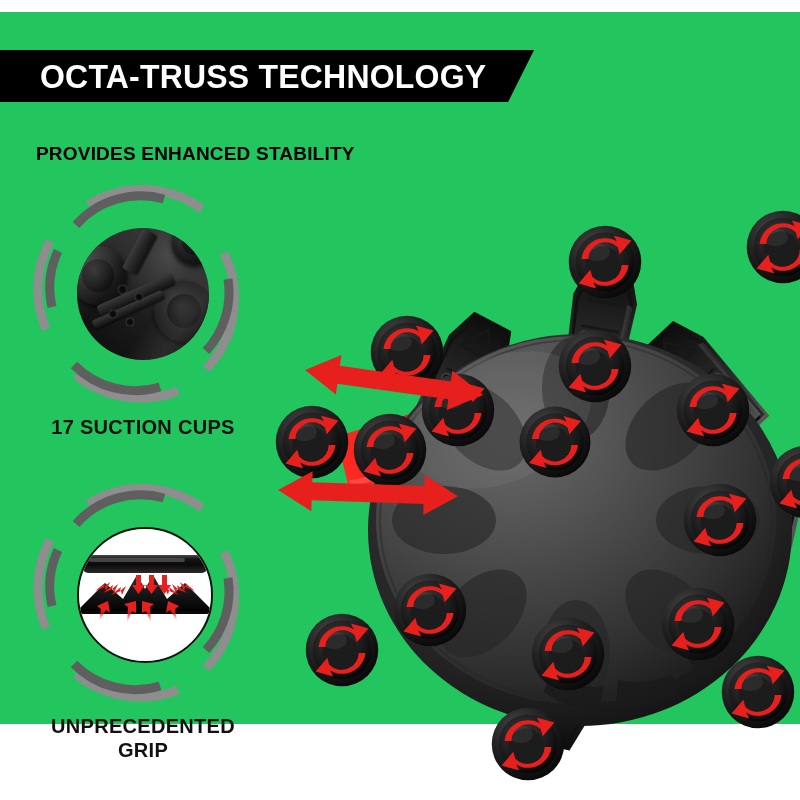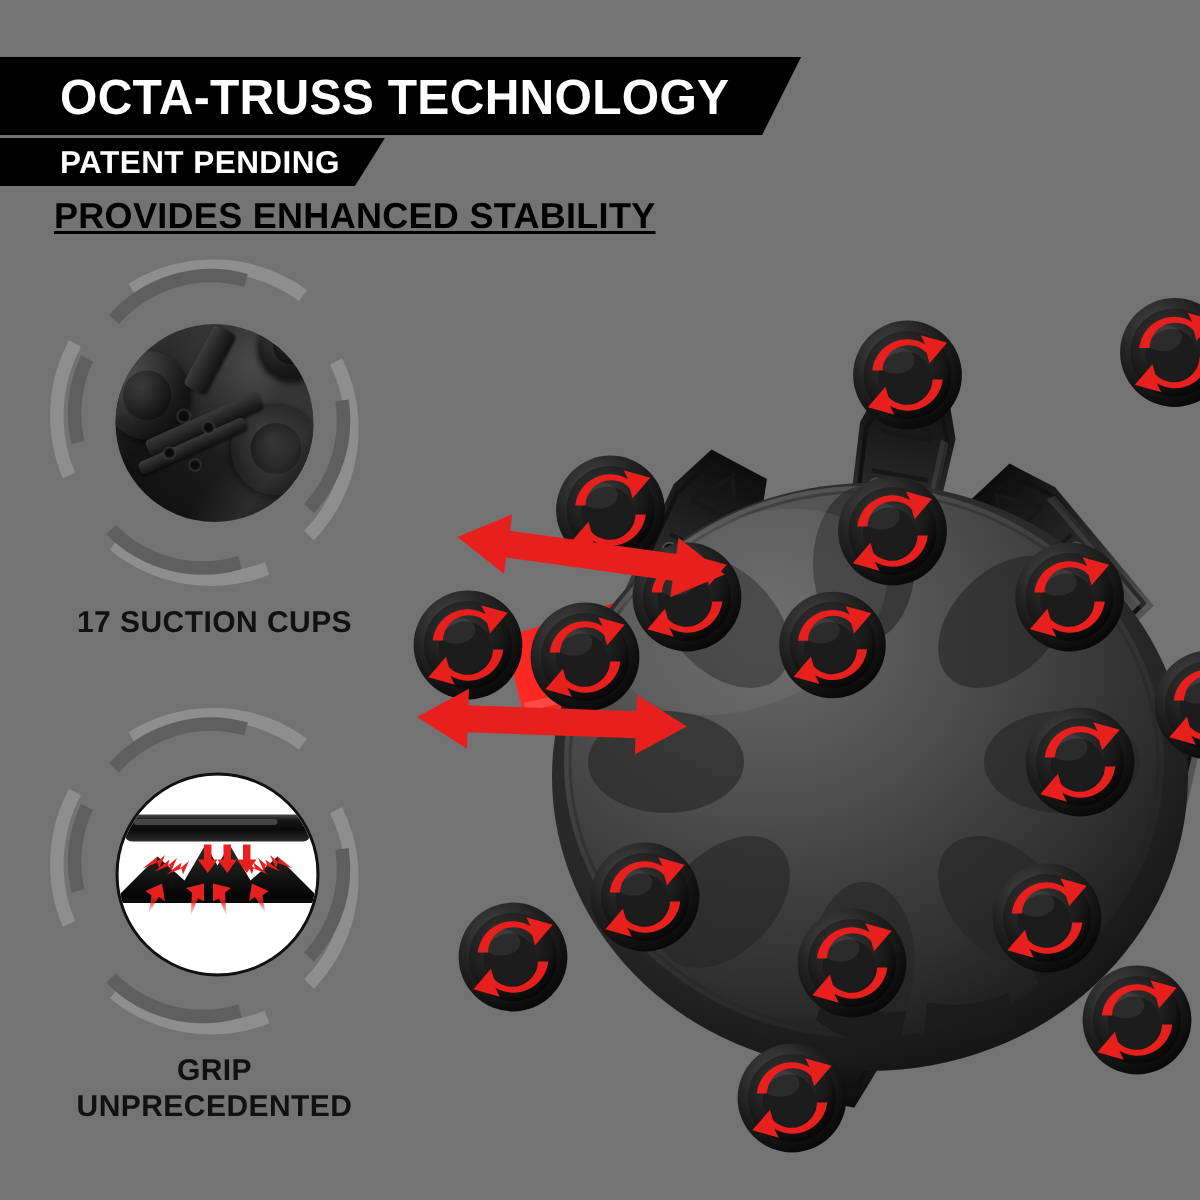--- a/index.html
+++ b/index.html
@@ -2,21 +2,21 @@
 <html><head>
 <meta charset="utf-8">
 <title>Octa-Truss Technology</title>
 <style>
   html,body{margin:0;padding:0;background:#fff;}
   body{
     font-family:"Liberation Sans","DejaVu Sans",sans-serif;
     width:800px;height:800px;overflow:hidden;position:relative;
     -webkit-font-smoothing:antialiased;
   }
-  #stage{position:absolute;inset:0;width:800px;height:800px;background:#737373;}
+  #stage{position:absolute;inset:0;width:800px;height:712px;background:#22c55e;margin-top:12px;}
 
   
   .banner{
     position:absolute;background:#000;display:flex;align-items:center;
     color:#fff;white-space:nowrap;
   }
   #banner-title{
     left:0;top:38px;height:52px;padding:0 34px 0 40px;
     -webkit-clip-path:polygon(0 0,100% 0,calc(100% - 26px) 100%,0 100%);
     clip-path:polygon(0 0,100% 0,calc(100% - 26px) 100%,0 100%);
@@ -26,21 +26,21 @@
     transform:scaleX(.97);transform-origin:left center;
   }
   #banner-sub{
     left:0;top:92px;height:32px;padding:0 30px 0 40px;
     -webkit-clip-path:polygon(0 0,100% 0,calc(100% - 20px) 100%,0 100%);
     clip-path:polygon(0 0,100% 0,calc(100% - 20px) 100%,0 100%);
   }
   #banner-sub .txt{font-size:21px;font-weight:700;letter-spacing:.3px;line-height:1;}
   #tagline{
     position:absolute;left:36px;top:131px;color:#000;
-    font-size:24px;font-weight:700;letter-spacing:.2px;white-space:nowrap;text-decoration:underline;
+    font-size:19px;font-weight:700;letter-spacing:.2px;white-space:nowrap;
   }
 
   
   .feature{position:absolute;width:250px;}
   #feature-suction{left:18px;top:167px;}
   #feature-grip{left:18px;top:466px;}
 
   .ring-wrap{position:relative;width:230px;height:230px;margin:0 auto;}
   .ring-wrap svg.arcs{position:absolute;left:0;top:0;width:230px;height:230px;}
   .disc{
@@ -87,23 +87,20 @@
   #product{position:absolute;left:250px;top:140px;width:560px;height:640px;}
   #product svg{width:100%;height:100%;display:block;overflow:visible;}
 </style>
 </head>
 <body>
 
 <div id="stage">
 
   <div class="banner" id="banner-title">
     <span class="txt">OCTA-TRUSS TECHNOLOGY</span>
-  </div>
-  <div class="banner" id="banner-sub">
-    <span class="txt">PATENT PENDING</span>
   </div>
   <div id="tagline">PROVIDES ENHANCED STABILITY</div>
 
   <div class="feature" id="feature-suction">
     <div class="ring-wrap">
       <svg class="arcs" viewBox="0 0 230 230">
         <g fill="none" stroke-linecap="butt">
 
           <g stroke="#8e8e8e" stroke-width="9">
             <path d="M 60 26 A 102 102 0 0 1 174 30"></path>
@@ -207,22 +204,22 @@
             <g fill="#e8201d">
               <path d="M116 62 l-10 -8 l1 4 l-6 -5 l4 9 l1 -4 z"></path>
               <path d="M108 64 l-10 -8 l1 4 l-6 -5 l4 9 l1 -4 z"></path>
               <path d="M100 66 l-10 -8 l1 4 l-6 -5 l4 9 l1 -4 z"></path>
             </g>
           </svg>
         </div>
       </div>
     </div>
     <div class="feature-label">
+      <div>UNPRECEDENTED</div>
       <div>GRIP</div>
-      <div>UNPRECEDENTED</div>
     </div>
   </div>
 
   <div id="product">
     <svg viewBox="0 0 560 640">
       <defs>
         <radialGradient id="domeG" cx="34%" cy="26%" r="82%">
           <stop offset="0%" stop-color="#6a6a6a"></stop>
           <stop offset="42%" stop-color="#4c4c4c"></stop>
           <stop offset="78%" stop-color="#303030"></stop>

